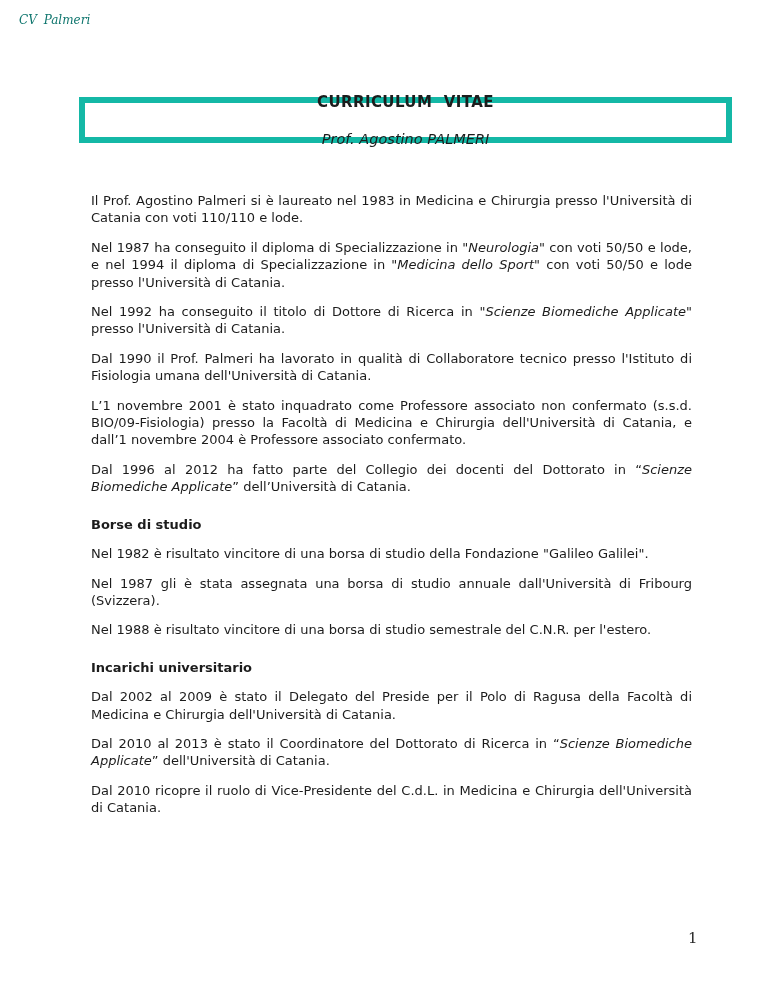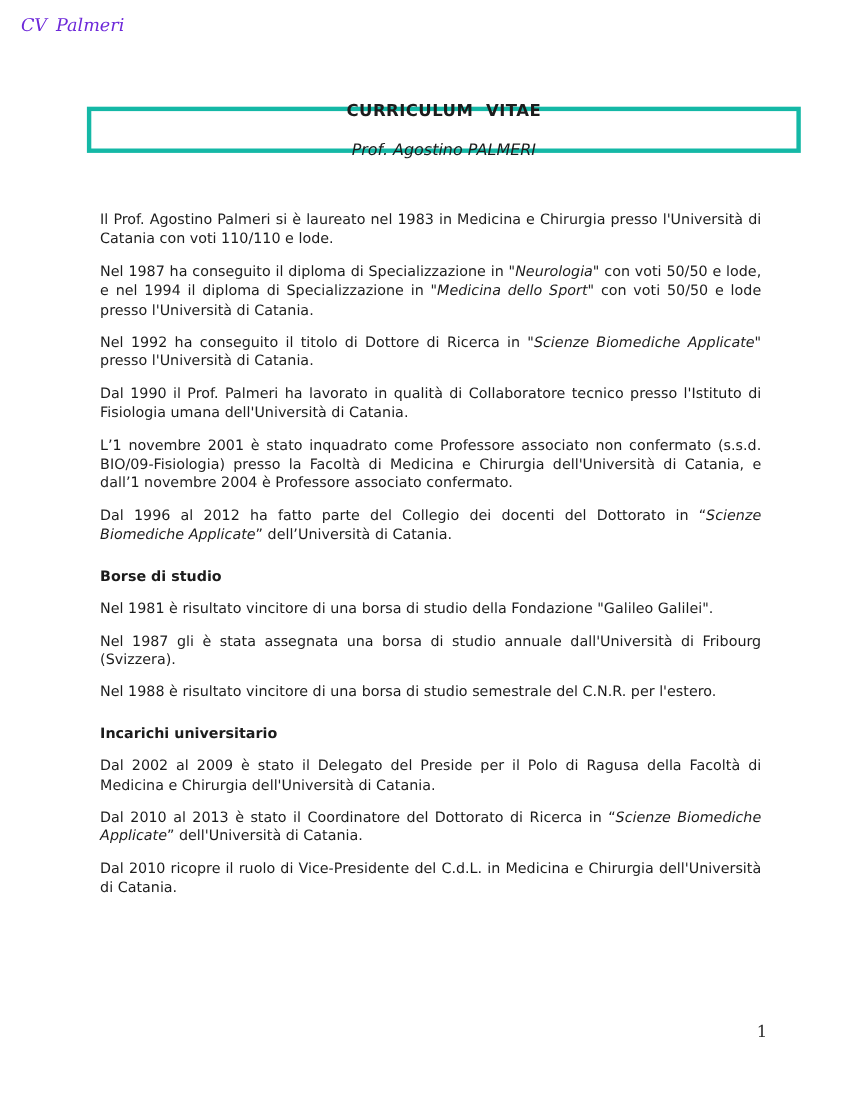--- a/index.html
+++ b/index.html
@@ -11,31 +11,31 @@
     overflow: hidden;
     font-family: "DejaVu Sans", sans-serif;
     color: #1c1c1c;
   }
   .corner-header {
     position: absolute;
     left: 19px;
     top: 13px;
     font-family: "DejaVu Serif", serif;
     font-style: italic;
-    font-size: 16px;
+    font-size: 12px;
     word-spacing: 3px;
-    color: #6d28d9;
+    color: #0f766e;
   }
   .title-box {
     position: absolute;
     left: 79px;
     top: 97px;
     width: 641px;
     height: 34px;
-    border: 4px solid #14b8a6;
+    border: 6px solid #14b8a6;
     display: flex;
     flex-direction: column;
     align-items: center;
     justify-content: center;
     text-align: center;
   }
   .title-line {
     font-size: 15px;
     font-weight: bold;
     letter-spacing: 0.4px;
@@ -90,21 +90,21 @@
   </div>
 
   <div class="doc-body">
       <p class="para"><span>Il Prof. Agostino Palmeri si è laureato nel 1983 in Medicina e Chirurgia presso l'Università di Catania con voti 110/110 e lode.</span></p>
       <p class="para"><span>Nel 1987 ha conseguito il diploma di Specializzazione in "</span><em>Neurologia</em><span>" con voti 50/50 e lode, e nel 1994 il diploma di Specializzazione in "</span><em>Medicina dello Sport</em><span>" con voti 50/50 e lode presso l'Università di Catania.</span></p>
       <p class="para"><span>Nel 1992 ha conseguito il titolo di Dottore di Ricerca in "</span><em>Scienze Biomediche Applicate</em><span>" presso l'Università di Catania.</span></p>
       <p class="para"><span>Dal 1990 il Prof. Palmeri ha lavorato in qualità di Collaboratore tecnico presso l'Istituto di Fisiologia umana dell'Università di Catania.</span></p>
       <p class="para"><span>L’1 novembre 2001 è stato inquadrato come Professore associato non confermato (s.s.d. BIO/09-Fisiologia) presso la Facoltà di Medicina e Chirurgia dell'Università di Catania, e dall’1 novembre 2004 è Professore associato confermato.</span></p>
       <p class="para"><span>Dal 1996 al 2012 ha fatto parte del Collegio dei docenti del Dottorato in “</span><em>Scienze Biomediche Applicate</em><span>” dell’Università di Catania.</span></p>
       <h2 class="section-heading">Borse di studio</h2>
-      <p class="para"><span>Nel 1981 è risultato vincitore di una borsa di studio della Fondazione "Galileo Galilei".</span></p>
+      <p class="para"><span>Nel 1982 è risultato vincitore di una borsa di studio della Fondazione "Galileo Galilei".</span></p>
       <p class="para"><span>Nel 1987 gli è stata assegnata una borsa di studio annuale dall'Università di Fribourg (Svizzera).</span></p>
       <p class="para"><span>Nel 1988 è risultato vincitore di una borsa di studio semestrale del C.N.R. per l'estero.</span></p>
       <h2 class="section-heading">Incarichi universitario</h2>
       <p class="para"><span>Dal 2002 al 2009 è stato il Delegato del Preside per il Polo di Ragusa della Facoltà di Medicina e Chirurgia dell'Università di Catania.</span></p>
       <p class="para"><span>Dal 2010 al 2013 è stato il Coordinatore del Dottorato di Ricerca in “</span><em>Scienze Biomediche Applicate</em><span>” dell'Università di Catania.</span></p>
       <p class="para"><span>Dal 2010 ricopre il ruolo di Vice-Presidente del C.d.L. in Medicina e Chirurgia dell'Università di Catania.</span></p>
     </div>
 
   <div class="page-number">1</div>
 

